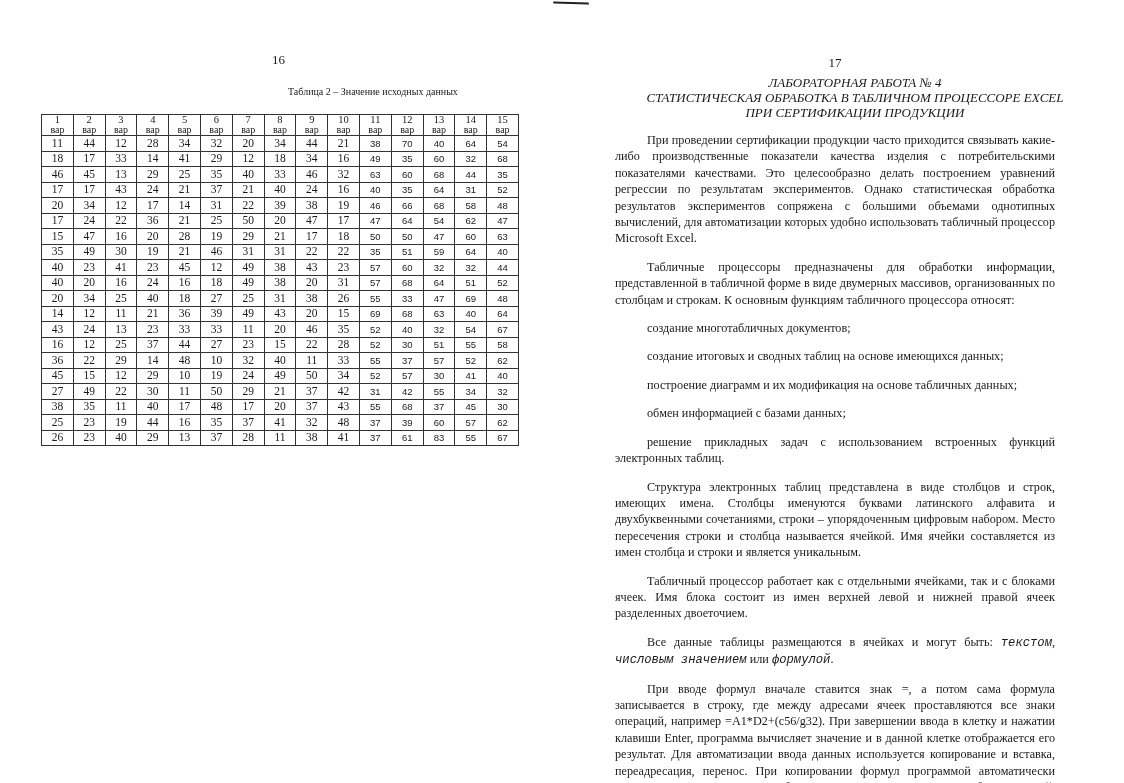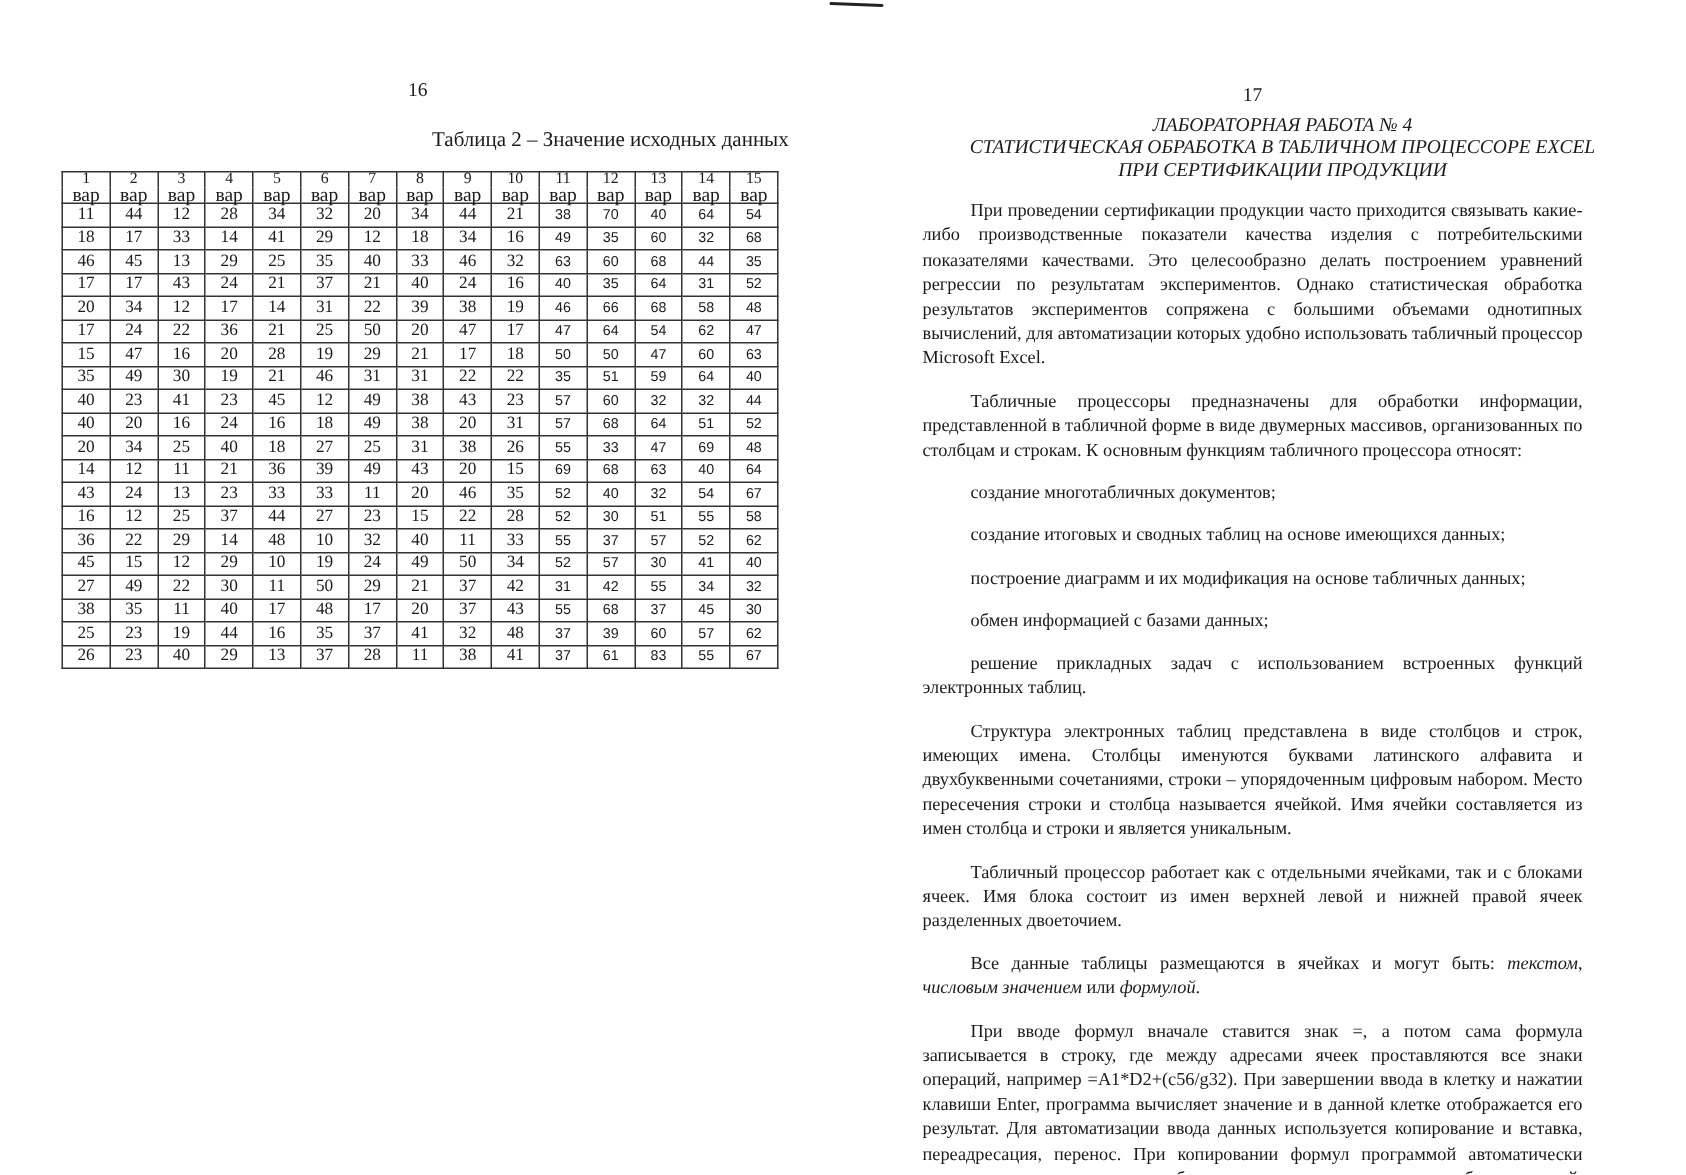--- a/index.html
+++ b/index.html
@@ -5,42 +5,42 @@
   html, body { margin: 0; padding: 0; background: #ffffff; }
   body {
     width: 1124px; height: 783px; position: relative; overflow: hidden;
     font-family: "Liberation Serif", "DejaVu Serif", serif; color: #1a1a1a;
   }
   .scan-mark {
     position: absolute; left: 553px; top: 2px; width: 36px; height: 2px;
     background: #222; transform: rotate(2deg); border-radius: 1px;
   }
   .page-num-left { position: absolute; left: 272px; top: 52px; font-size: 13px; }
-  .table-caption { position: absolute; left: 288px; top: 86px; font-size: 14px; }
+  .table-caption { position: absolute; left: 288px; top: 86px; font-size: 10px; }
   table.data {
     position: absolute; left: 41px; top: 114px; width: 478px;
     border-collapse: collapse; table-layout: fixed;
   }
   table.data td, table.data th {
     border: 1px solid #333; text-align: center; padding: 0; font-weight: normal;
     font-size: 11.5px; height: 14.5px; line-height: 13px;
   }
   table.data th { font-size: 10.5px; line-height: 10px; height: 10px; }
-  table.data th.hdr-bottom { font-size: 13px; }
+  table.data th.hdr-bottom { font-size: 10px; }
   table.data td.sans { font-family: "Liberation Sans", "DejaVu Sans", sans-serif; font-size: 9.5px; }
 
   .right-page { position: absolute; left: 603px; top: 55px; width: 464px; }
   .page-num-right { text-align: center; font-size: 13px; margin-left: 0px; padding-left: 0; }
   .title { text-align: center; font-size: 13px; line-height: 15px; margin-top: 4px; padding-left: 40px; font-style: italic; }
   .body { margin-top: 10px; font-size: 12.2px; line-height: 16.4px; text-align: justify; }
   .body p { margin: 12px; }
   .indent { text-indent: 32px; }
   .li { padding-left: 32px; }
   .li-wrap { text-indent: 32px; }
-  em { font-style: italic; }
+  em { font-style: italic; font-family: Liberation Mono, monospace; }
 </style>
 </head>
 <body>
 
 <div class="scan-mark"></div>
 
 <div>
   <div class="page-num-left">16</div>
   <div class="table-caption">Таблица 2 – Значение исходных данных</div>
   <table class="data">

